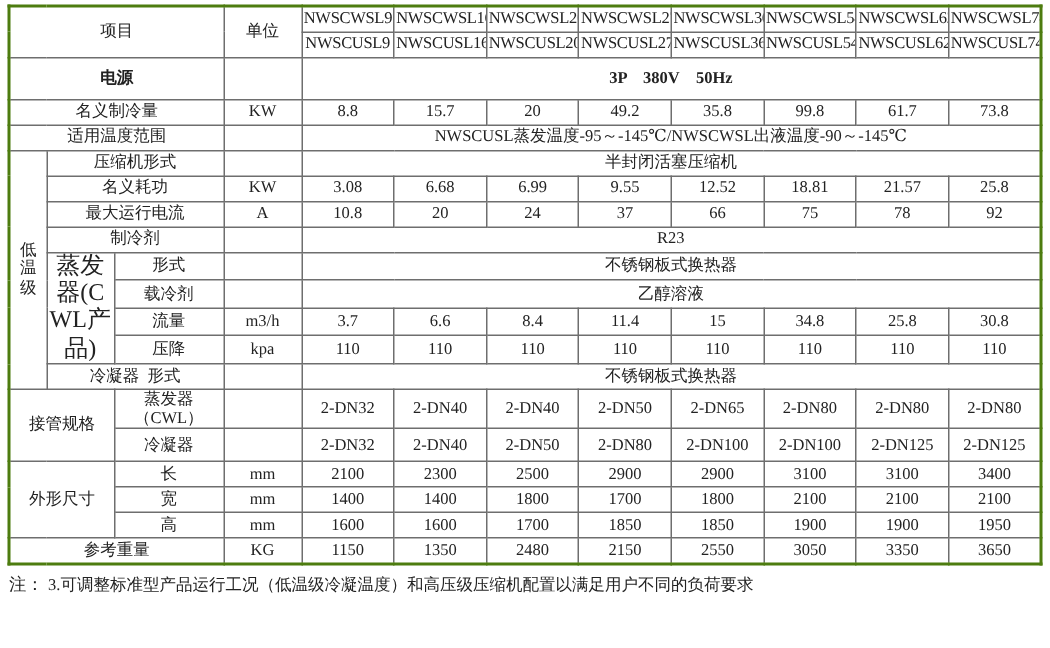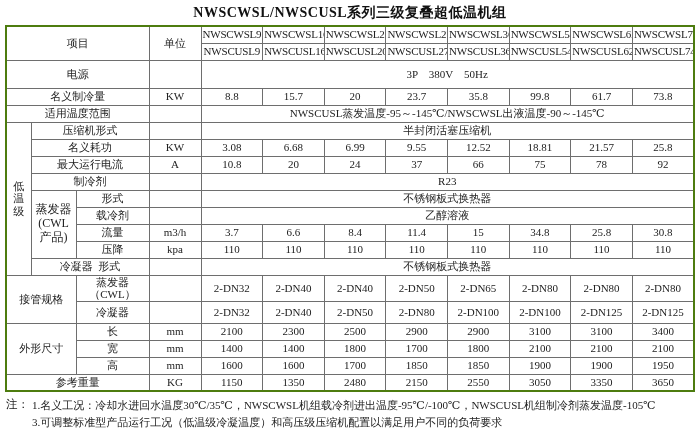--- a/index.html
+++ b/index.html
@@ -38,21 +38,21 @@
     overflow: hidden;
     color: #222;
   }
   td.lbl { font-size: 12px; }
   td.lbl-sm { font-size: 10px; }
   td.grp { font-size: 12px; word-break: break-all; }
   td.num { font-size: 11px; }
   td.model-h { font-size: 9.5px; letter-spacing: -0.2px; }
   td.pre { white-space: pre; }
   tr.r-head  { height: 17px; }
-  tr.r-power { height: 28px; }
+  tr.r-power { height: 28px; font-weight: bold; }
   tr.r-std   { height: 17px; }
   tr.r-pipe  { height: 22px; }
   .notes {
     display: flex;
     margin: 5px 0 0 6px;
     font-size: 11px;
     color: #222;
   }
   .notes-prefix {
     width: 26px;
@@ -62,21 +62,20 @@
   .notes-list { flex: 1; }
   .notes-list .note-line {
     line-height: 17px;
     white-space: nowrap;
   }
 </style>
 </head>
 <body>
 
 <div class="page">
-  <div class="title">NWSCWSL/NWSCUSL系列三级复叠超低温机组</div>
 
   <table class="spec">
     <colgroup>
       <col style="width:25px">
         <col style="width:45px">
         <col style="width:73px">
         <col style="width:52px">
       <col>
         <col>
         <col>
@@ -116,21 +115,21 @@
         <td></td>
         <td colspan="8" class="num pre">3P    380V    50Hz</td>
       </tr>
 
       <tr class="r-std">
         <td colspan="3" class="lbl">名义制冷量</td>
         <td class="num">KW</td>
         <td class="num">8.8</td>
         <td class="num">15.7</td>
         <td class="num">20</td>
-        <td class="num">23.7</td>
+        <td class="num">49.2</td>
         <td class="num">35.8</td>
         <td class="num">99.8</td>
         <td class="num">61.7</td>
         <td class="num">73.8</td>
       </tr>
 
       <tr class="r-std">
         <td colspan="3" class="lbl">适用温度范围</td>
         <td></td>
         <td colspan="8" class="num">NWSCUSL蒸发温度-95～-145℃/NWSCWSL出液温度-90～-145℃</td>
@@ -169,21 +168,21 @@
         <td class="num">92</td>
       </tr>
 
       <tr class="r-std">
         <td colspan="2" class="lbl">制冷剂</td>
         <td></td>
         <td colspan="8" class="num">R23</td>
       </tr>
 
       <tr class="r-std">
-        <td rowspan="4" class="grp" style="font-size:12px">蒸发器(CWL产品)</td>
+        <td rowspan="4" class="grp" style="font-size:16px">蒸发器(CWL产品)</td>
         <td class="lbl">形式</td>
         <td></td>
         <td colspan="8" class="num">不锈钢板式换热器</td>
       </tr>
 
       <tr class="r-std">
         <td class="lbl">载冷剂</td>
         <td></td>
         <td colspan="8" class="num">乙醇溶液</td>
       </tr>
@@ -298,17 +297,16 @@
         <td class="num">3050</td>
         <td class="num">3350</td>
         <td class="num">3650</td>
       </tr>
     </tbody>
   </table>
 
   <div class="notes">
     <span class="notes-prefix">注：</span>
     <div class="notes-list">
-      <div class="note-line">1.名义工况：冷却水进回水温度30℃/35℃，NWSCWSL机组载冷剂进出温度-95℃/-100℃，NWSCUSL机组制冷剂蒸发温度-105℃</div>
       <div class="note-line">3.可调整标准型产品运行工况（低温级冷凝温度）和高压级压缩机配置以满足用户不同的负荷要求</div>
     </div>
   </div>
 </div>
 
 </body></html>

